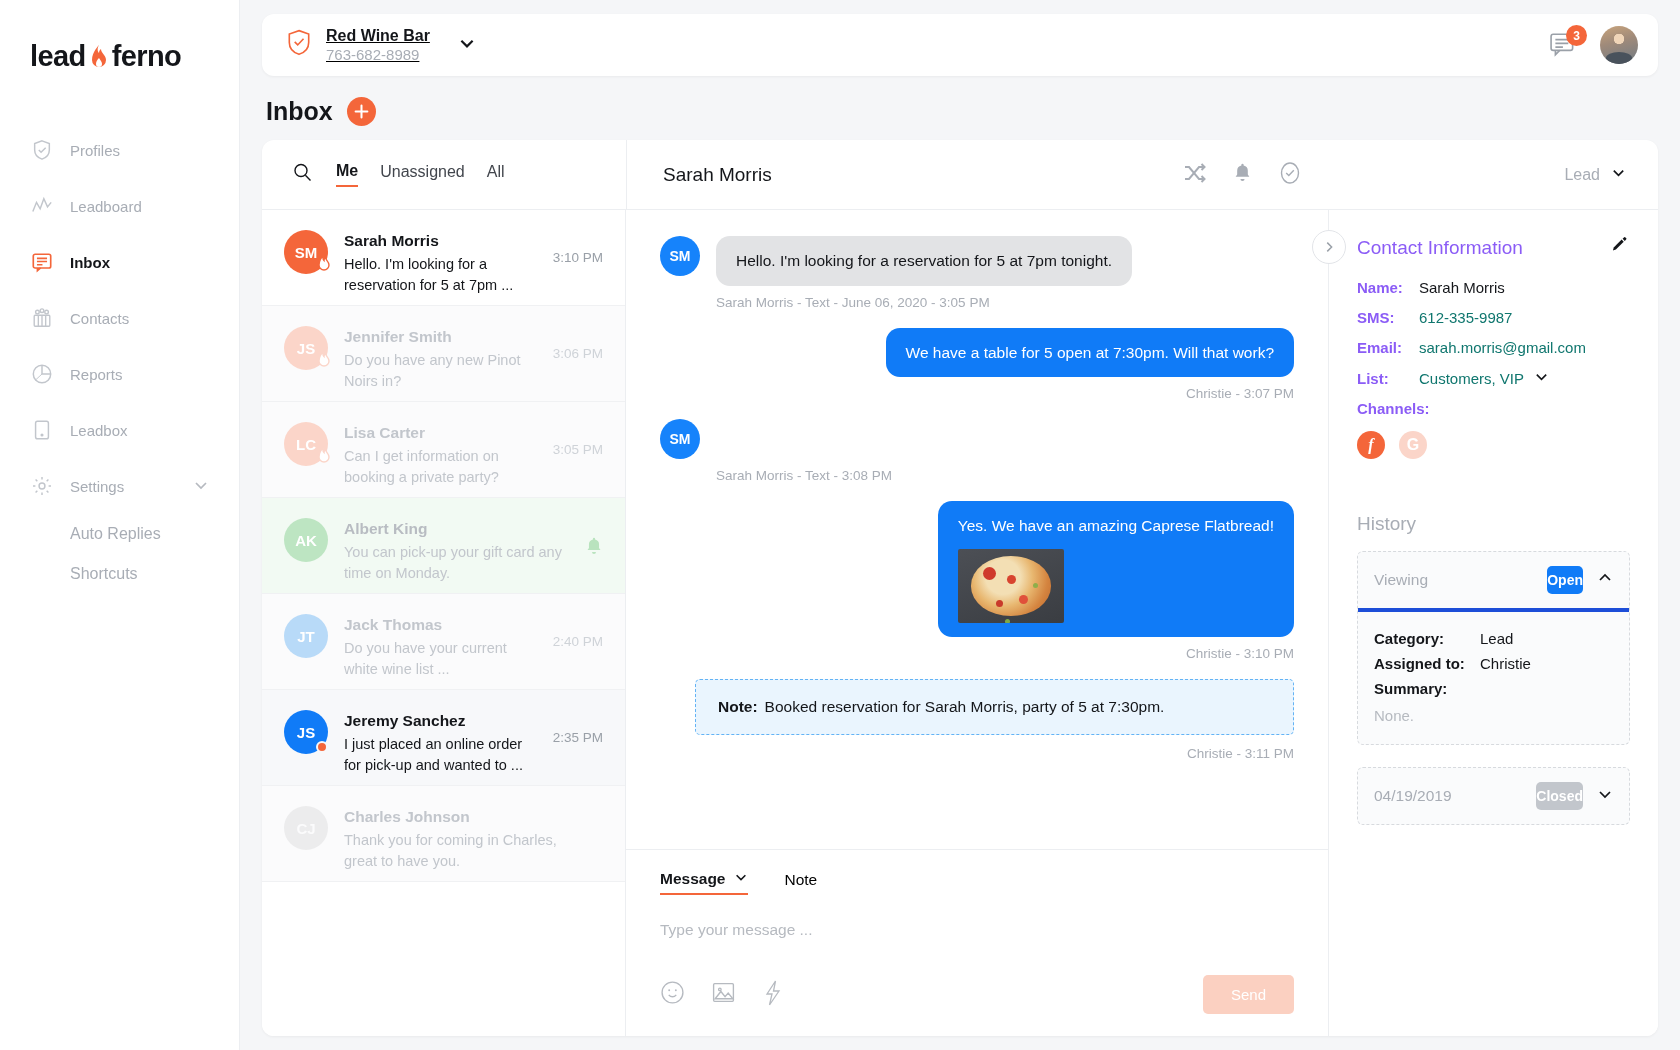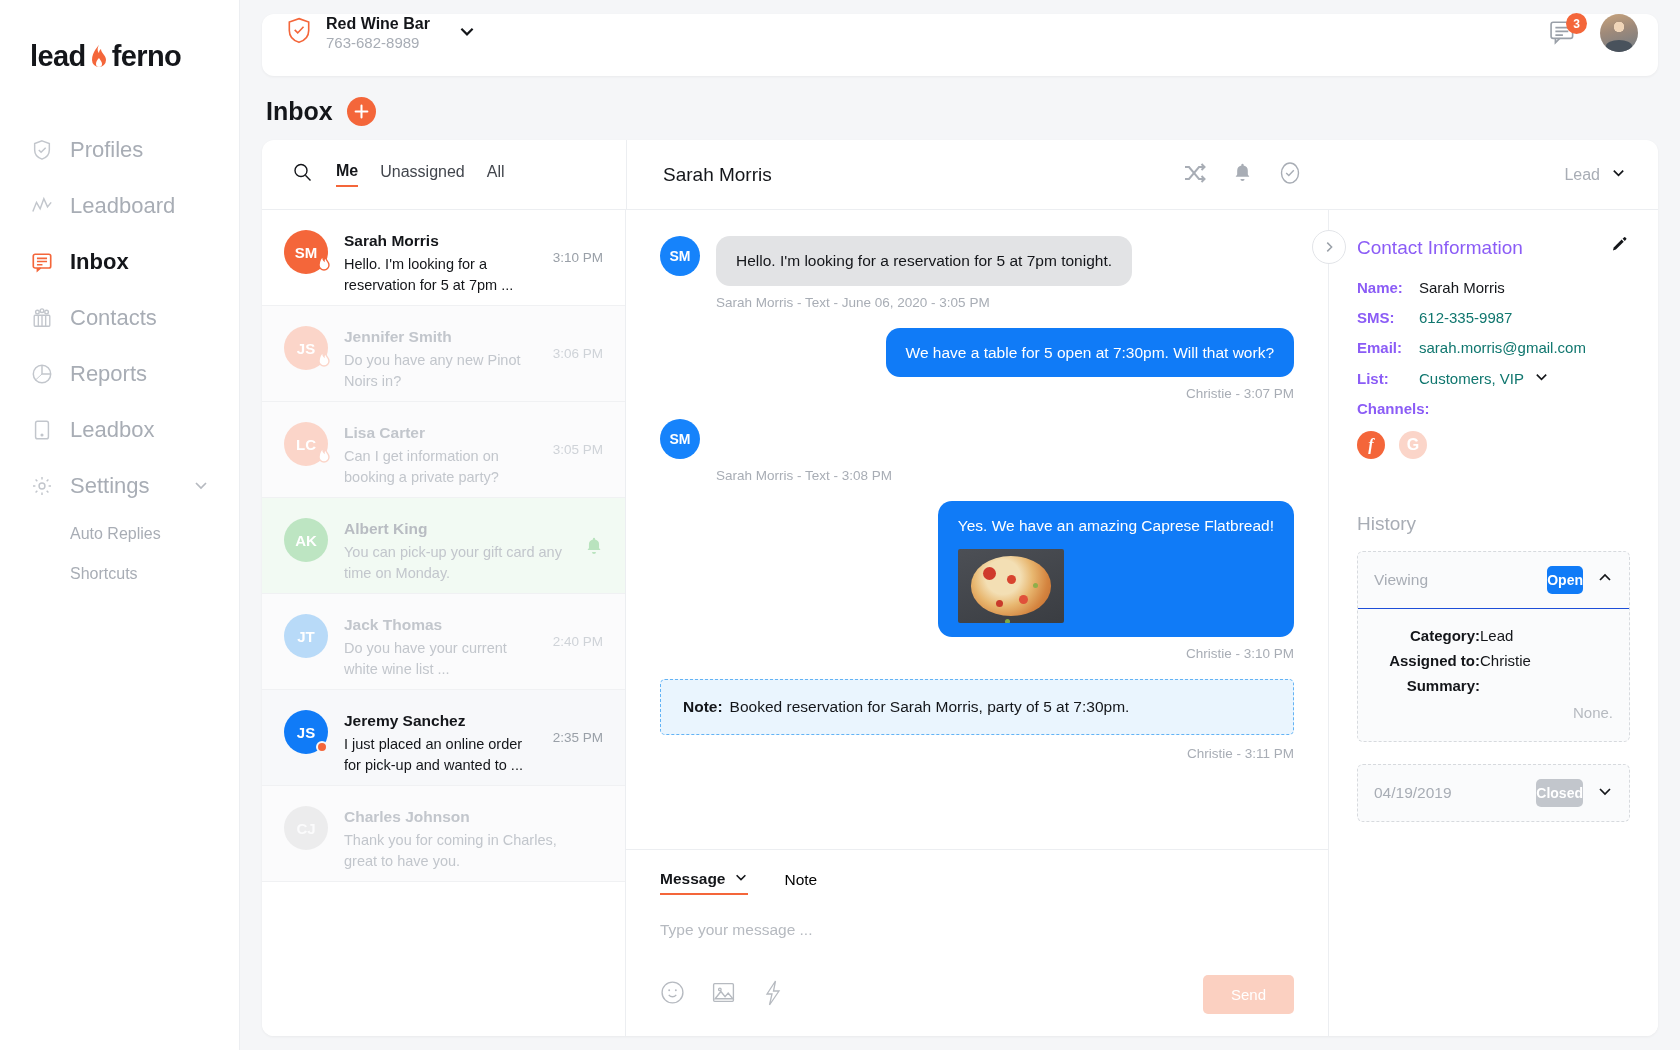--- a/index.html
+++ b/index.html
@@ -19,37 +19,38 @@
     padding-top: 28px;
     flex: 0 0 240px;
   }
   .logo { display: flex; align-items: center; padding: 0 28px 0 30px; height: 56px; }
   .logo-text { font-size: 29px; font-weight: bold; letter-spacing: -0.6px; color: #14161a; }
   .flame-logo { display: inline-block; width: 24px; height: 30px; margin: 0 1px; position: relative; top: 4px; }
   .nav { margin-top: 38px; }
   .nav-item {
     display: flex; align-items: center; gap: 16px;
     height: 56px; padding: 0 30px;
-    color: #a8adb5; font-size: 22px; cursor: pointer;
+    color: #a8adb5; font-size: 15px; cursor: pointer;
   }
   .nav-item.active { color: #14161a; font-weight: 600; }
   .nav-icon { width: 24px; height: 24px; display: flex; align-items: center; justify-content: center; flex: 0 0 24px; }
   .nav-sub {
     padding-left: 70px; height: 40px; display: flex; align-items: center;
     color: #a8adb5; font-size: 16px; cursor: pointer;
   }
   .chev-side { margin-left: auto; }
 
   
   .main { flex: 1; height: 100%; padding: 14px 22px 0 22px; display: flex; flex-direction: column; }
 
   .topbar {
     background: #fff; border-radius: 12px; height: 62px;
-    display: flex; align-items: flex-start; padding: 0 20px 0 24px;
+    display: flex; align-items: center; padding: 0 20px 0 24px;
     box-shadow: 0 1px 3px rgba(20,22,26,0.05);
+    text-decoration: underline;
   }
   .biz { display: flex; align-items: center; gap: 14px; }
   .biz-txt-name { font-size: 16px; font-weight: bold; color: #14161a; line-height: 1.25; }
   .biz-txt-phone { font-size: 15px; color: #a8adb5; line-height: 1.25; }
   .topbar-right { margin-left: auto; display: flex; align-items: center; gap: 22px; }
   .msg-ico-wrap { position: relative; width: 28px; height: 26px; cursor: pointer; }
   .badge {
     position: absolute; top: -7px; right: -9px;
     background: #f4663a; color: #fff; font-size: 12px; font-weight: bold;
     width: 21px; height: 21px; border-radius: 50%;
@@ -157,21 +158,21 @@
     border-radius:50%;
     background: radial-gradient(circle at 40% 35%, #f3dfb4 0 28%, #e8b770 48%, #d4843f 72%, #b8632c 100%);
   }
   .food-img::after {
     content:""; position:absolute; left:24%; top:24%; width:13px; height:13px; border-radius:50%;
     background:#cf3a2c; box-shadow: 22px 6px 0 -2px #d8442f, 10px 30px 0 -3px #c93a2b,
       34px 26px 0 -2px #e0503a, 46px 12px 0 -4px #8fae4a, 18px 48px 0 -4px #7fa845;
   }
   .note-box {
     border: 1.5px dashed #63b3f5; background: #eaf5fe; border-radius: 5px;
-    padding: 18px 22px; font-size: 15.5px; color: #14161a; margin-top: 6px;
+    padding: 18px 22px; font-size: 15.5px; color: #14161a; margin-top: 6px; margin-left: 35px;
   }
   .note-box b { font-weight: bold; margin-right: 7px; }
 
   
   .composer { border-top: 1px solid #eceef1; padding: 20px 34px 22px 34px; }
   .comp-tabs { display: flex; align-items: center; gap: 36px; }
   .comp-tab { font-size: 15.5px; color: #000000; cursor: pointer; padding-bottom: 5px; display:flex; align-items:center; gap:9px;}
   .comp-tab.active { color: #14161a; font-weight: 600; border-bottom: 2.5px solid #f4663a; }
   .comp-input { font-size: 15.5px; color: #b6bac0; margin-top: 26px; cursor: text; }
   .comp-tools { display: flex; align-items: center; gap: 26px; margin-top: 36px; }
@@ -209,21 +210,21 @@
   .hist-card { border: 1px dashed #d7dade; border-radius: 6px; margin-top: 16px; background: #fafbfc; }
   .hist-head { display: flex; align-items: center; padding: 14px 16px; }
   .hist-head-t { font-size: 15.5px; color: #a8adb5; }
   .pill {
     margin-left: auto; color: #fff; font-size: 14px; font-weight: 600;
     border-radius: 5px; padding: 6px 0;
   }
   .pill.open { background: #107bf7; }
   .pill.closed { background: #c2c6cc; }
   .hist-chev { margin-left: 14px; cursor: pointer; }
-  .hist-body { border-top: 1px solid #1d4ed8; padding: 18px 16px 20px 16px; text-align: right; }
+  .hist-body { border-top: 4px solid #1d4ed8; padding: 18px 16px 20px 16px; }
   .hist-row { display: flex; font-size: 15px; margin-bottom: 8px; }
   .hist-k { font-weight: bold; color: #14161a; width: 106px; flex: 0 0 106px; }
   .hist-v { color: #14161a; }
   .hist-none { font-size: 15px; color: #b6bac0; margin-top: 10px; }
 </style>
 </head>
 <body>
 
 <div class="app">
 

